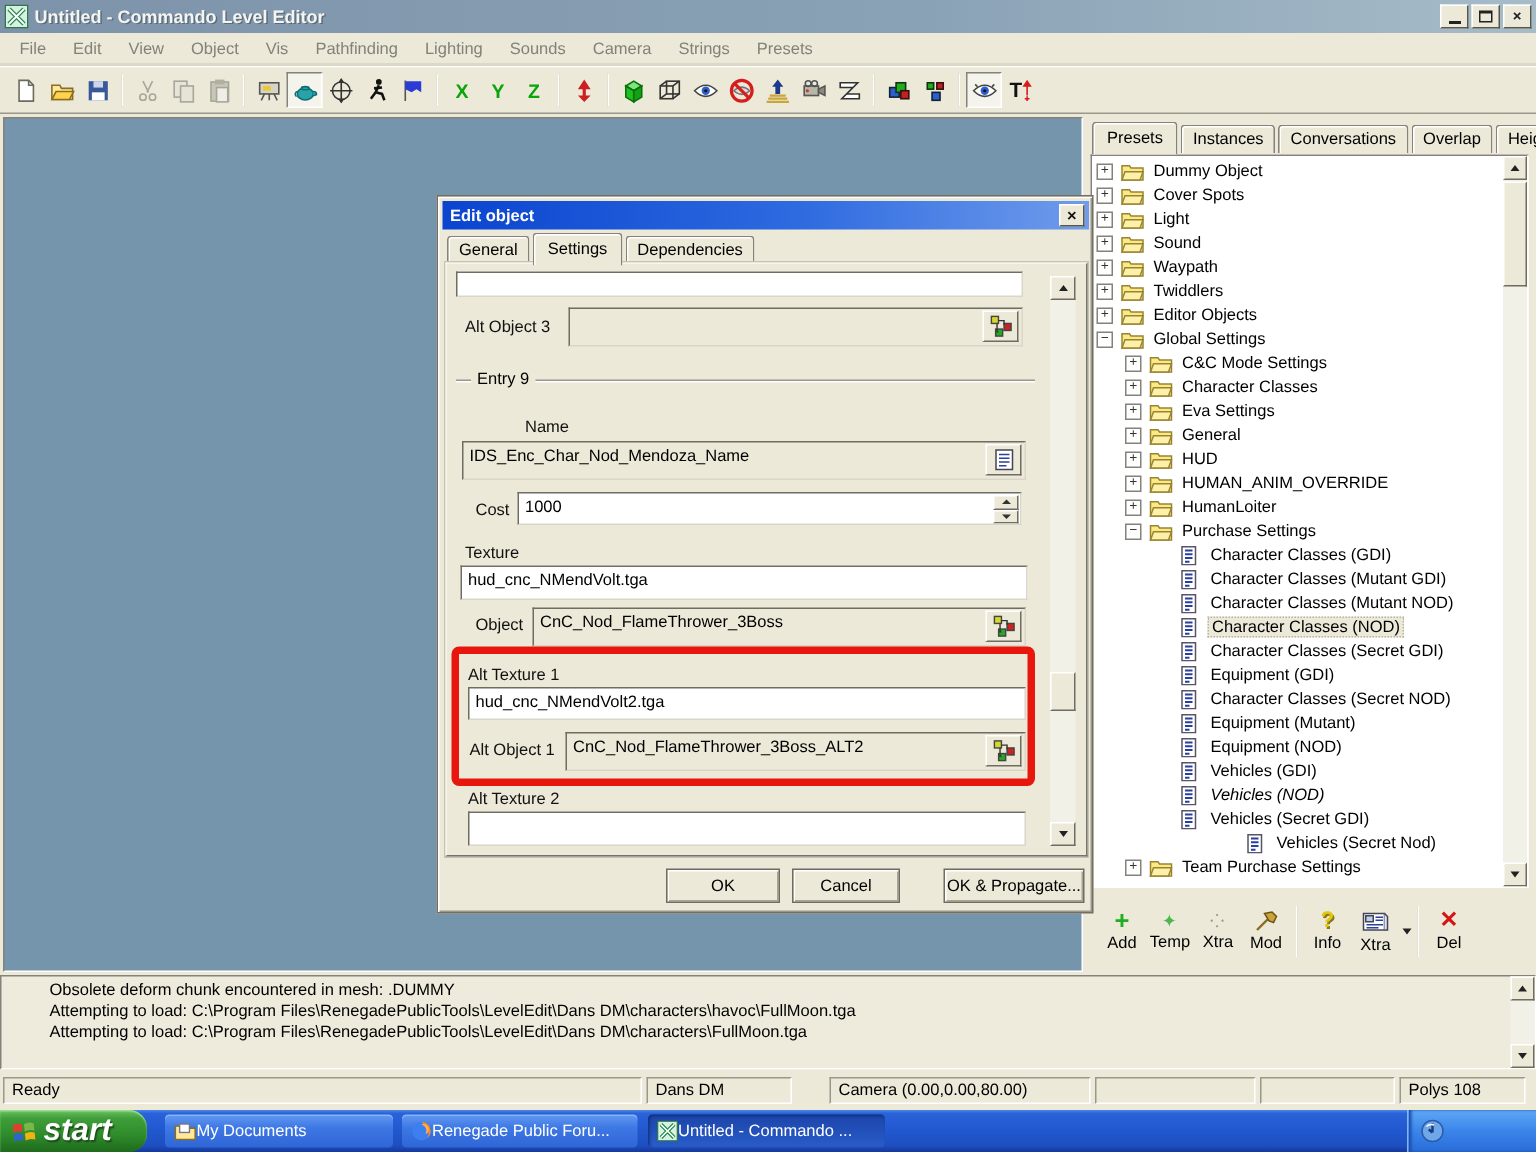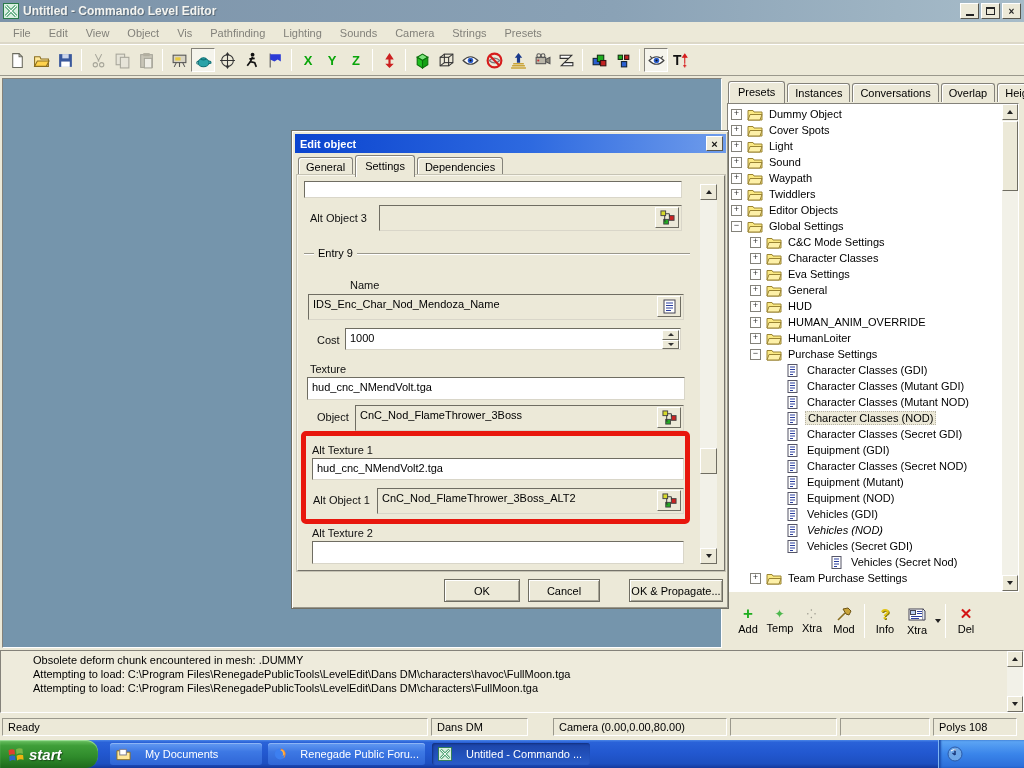--- a/index.html
+++ b/index.html
@@ -118,22 +118,22 @@
   .pane { position:absolute; top:5px; height:18px; border:1px solid; border-color:#9a988c #fff #fff #9a988c;
     padding:2px 5px; font-size:11px; white-space:nowrap; overflow:hidden; }
 
   
   #taskbar { position:absolute; left:0; top:740px; width:1024px; height:28px;
     background:linear-gradient(180deg,#4a86e8 0%,#2a62d8 8%,#2258d0 45%,#1d4fc0 85%,#15389c 100%); }
   #startbtn { position:absolute; left:0; top:0; width:98px; height:28px;
     background:linear-gradient(180deg,#6cc263 0%,#3f9e39 20%,#2f8b2b 60%,#1e6a1c 100%);
     border-radius:0 12px 12px 0; display:flex; align-items:center; padding-left:8px; gap:5px;
     box-shadow:inset 0 1px 1px #9fe09a; }
-  #startbtn .slabel { color:#fff; font-weight:bold; font-style:italic; font-size:15px; text-shadow:1px 1px 1px #1c4a1a; }
-  .task { position:absolute; top:3px; height:22px; border-radius:3px; display:flex; align-items:center; gap:14px;
+  #startbtn .slabel { color:#fff; font-weight:bold; font-style:italic; font-size:21px; text-shadow:1px 1px 1px #1c4a1a; }
+  .task { position:absolute; top:3px; height:22px; border-radius:3px; display:flex; align-items:center; gap:0;
     padding:0 6px; color:#fff; font-size:11px; white-space:nowrap; overflow:hidden;
     background:linear-gradient(180deg,#639af2 0%,#3d78e4 40%,#2f66d6 100%); box-shadow:inset 0 1px 0 #8cb4f5; }
   .task.active { background:linear-gradient(180deg,#1c44a8 0%,#2353bd 60%,#2a5cc8 100%); box-shadow:inset 1px 1px 2px #12307c; }
   #tray { position:absolute; right:0; top:0; width:86px; height:28px;
     background:linear-gradient(180deg,#5fa8f5 0%,#3a85ea 50%,#2a6cd8 100%);
     border-left:1px solid #7fb5f2; box-shadow:inset 2px 0 2px #1c4fae; display:flex; align-items:center; padding-left:8px; }
 </style>
 </head>
 <body>
 

